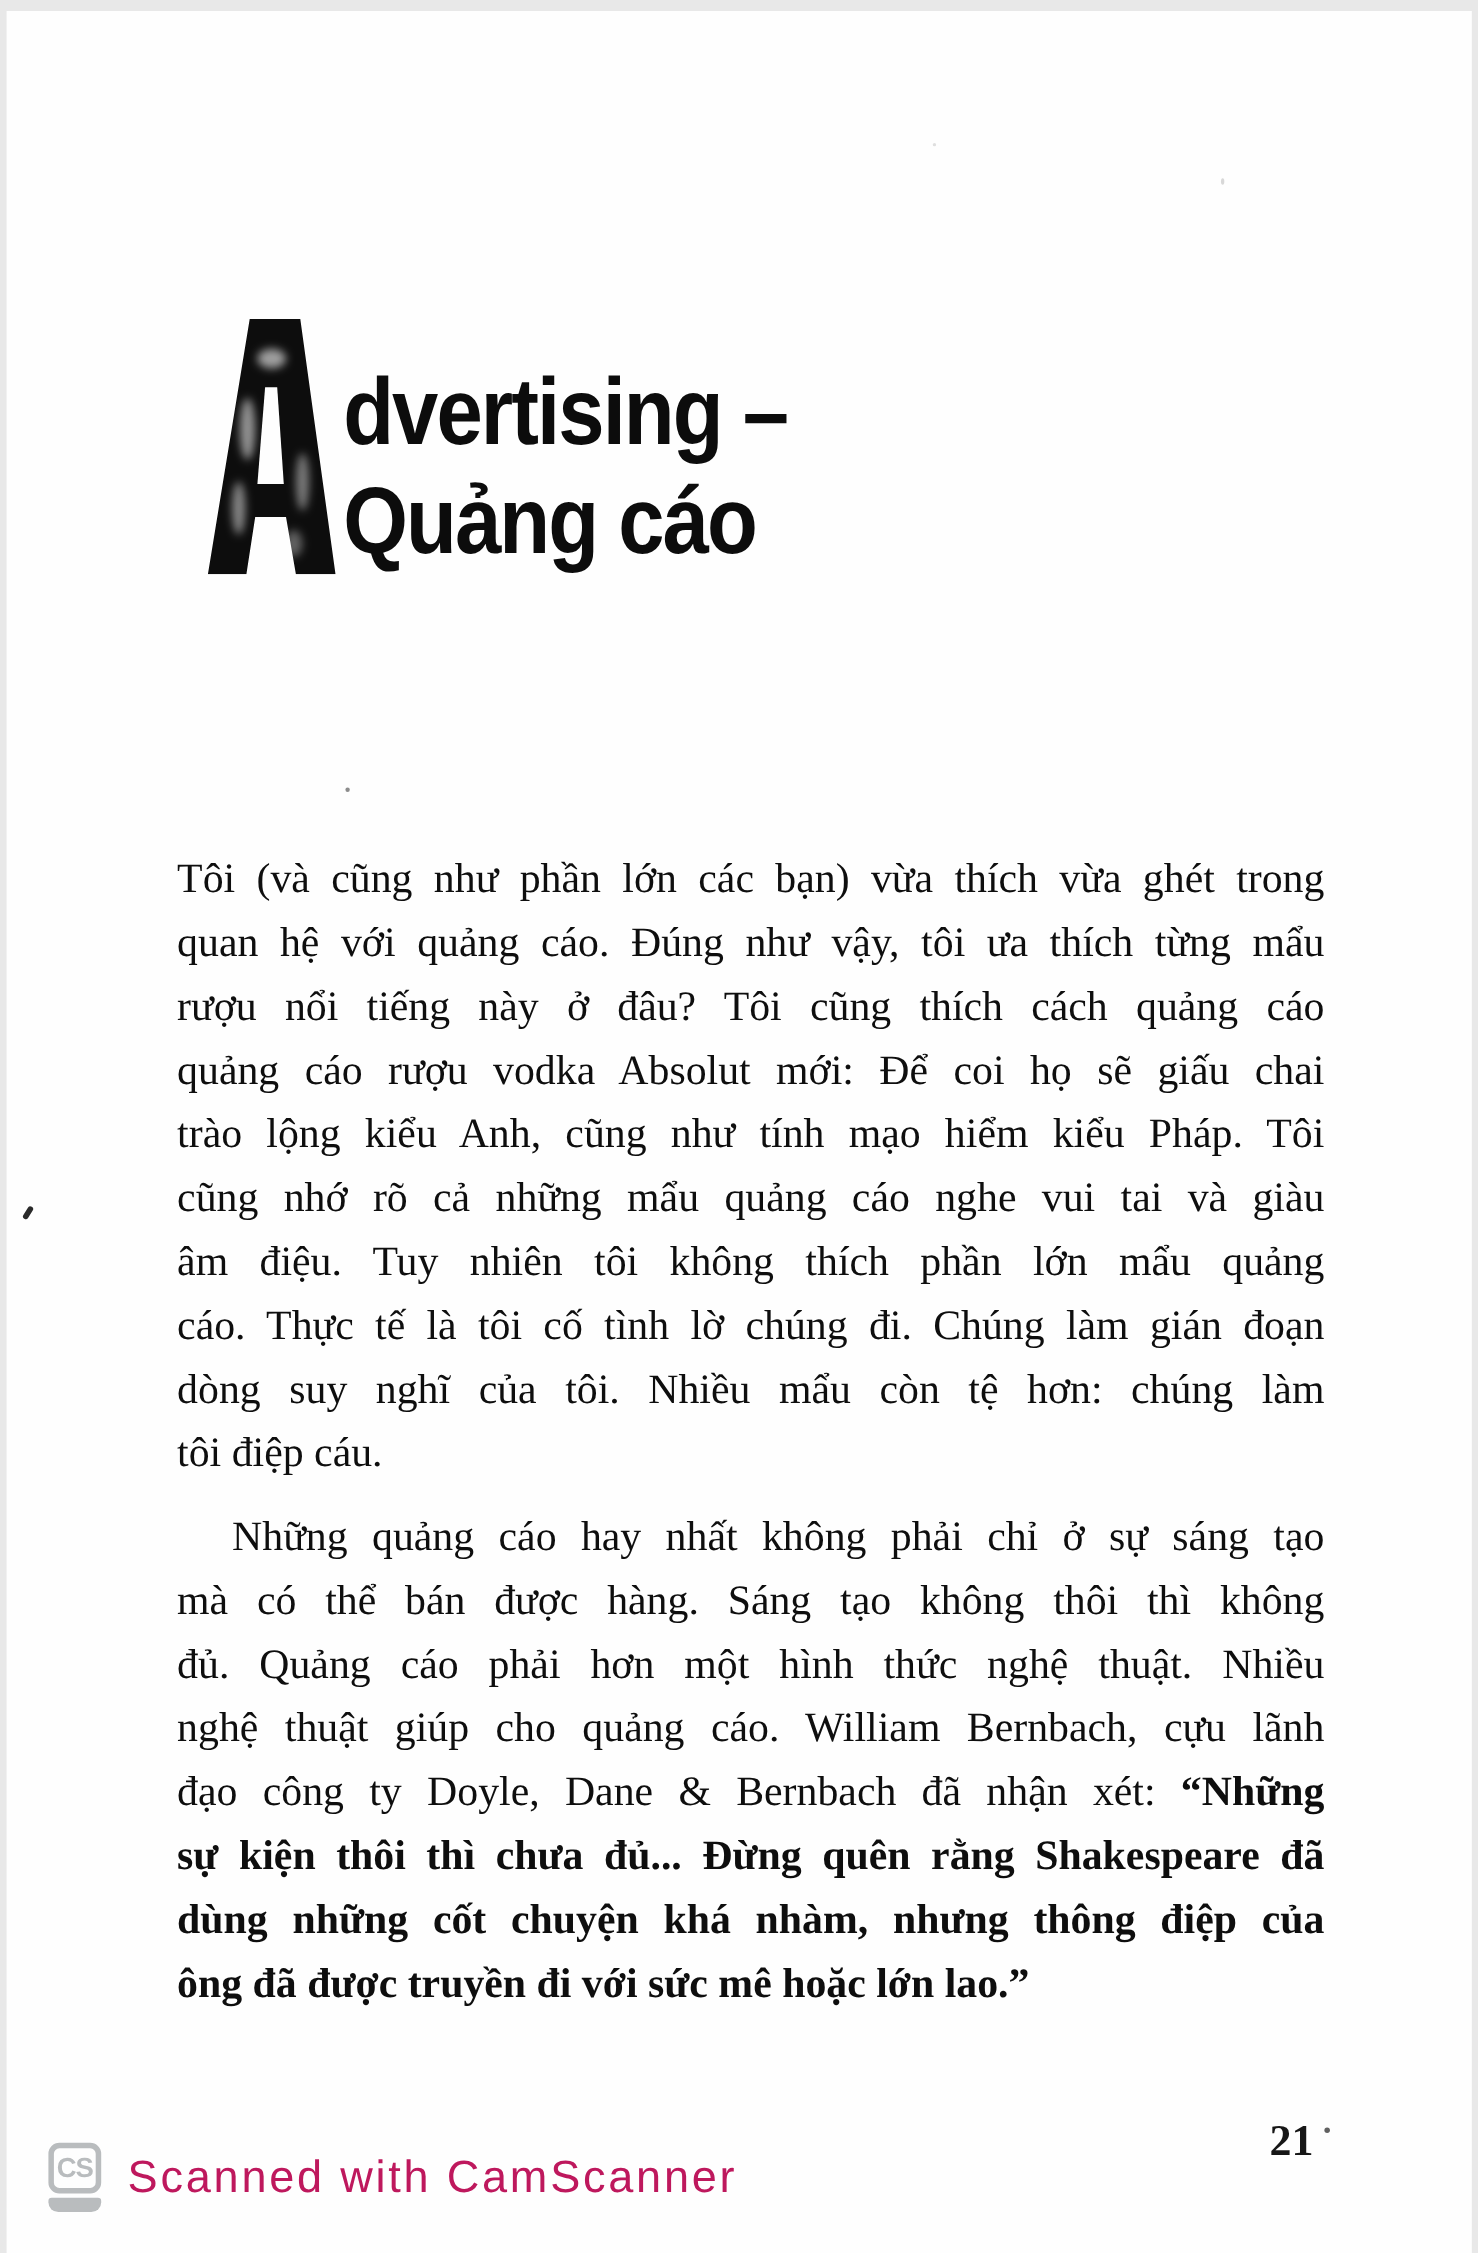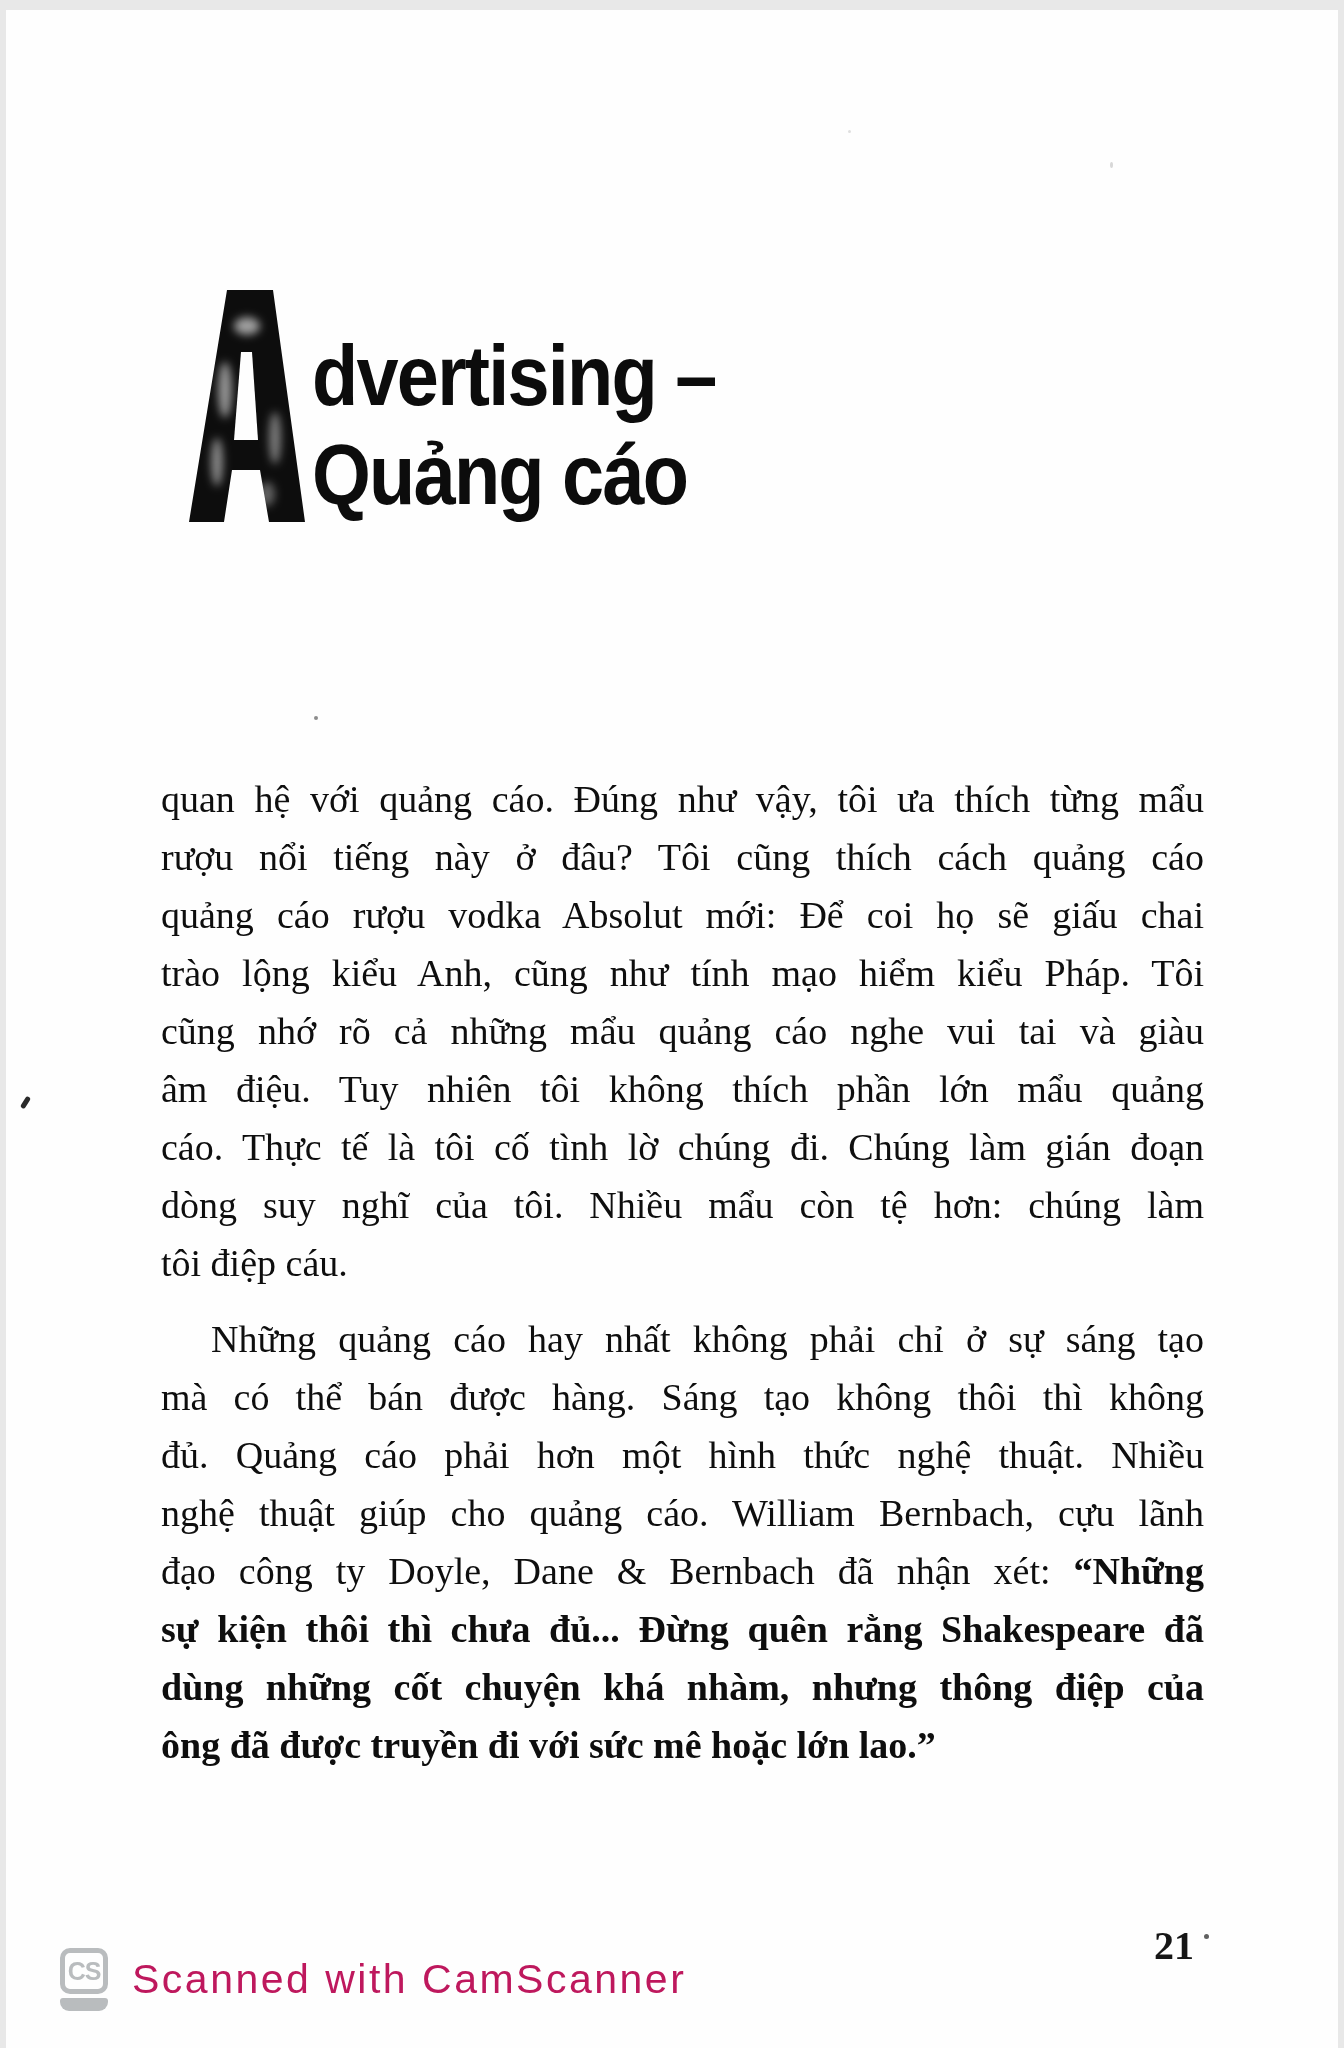--- a/index.html
+++ b/index.html
@@ -77,21 +77,21 @@
     width: 5px;
     height: 5px;
     border-radius: 50%;
     background: #3a3a3a;
     opacity: 0.8;
   }
 
   
   .watermark {
     position: absolute;
-    left: 54px;
+    left: 38px;
     top: 1938px;
     display: flex;
     align-items: flex-start;
     text-align: center;
   }
   .cs-icon { width: 48px; margin-right: 24px; }
   .cs-box {
     box-sizing: border-box;
     width: 48px;
     height: 46px;
@@ -162,20 +162,21 @@
     </svg>
   </div>
 
   <div class="title-text">
     <div>dvertising –</div>
     <div>Quảng cáo</div>
   </div>
 
   <div class="body-text">
     <div>
+      <div class="tl">Tôi (và cũng như phần lớn các bạn) vừa thích vừa ghét trong</div>
       <div class="tl">quan hệ với quảng cáo. Đúng như vậy, tôi ưa thích từng mẩu</div>
       <div class="tl">rượu nổi tiếng này ở đâu? Tôi cũng thích cách quảng cáo</div>
       <div class="tl">quảng cáo rượu vodka Absolut mới: Để coi họ sẽ giấu chai</div>
       <div class="tl">trào lộng kiểu Anh, cũng như tính mạo hiểm kiểu Pháp. Tôi</div>
       <div class="tl">cũng nhớ rõ cả những mẩu quảng cáo nghe vui tai và giàu</div>
       <div class="tl">âm điệu. Tuy nhiên tôi không thích phần lớn mẩu quảng</div>
       <div class="tl">cáo. Thực tế là tôi cố tình lờ chúng đi. Chúng làm gián đoạn</div>
       <div class="tl">dòng suy nghĩ của tôi. Nhiều mẩu còn tệ hơn: chúng làm</div>
       <div class="tl tl-last">tôi điệp cáu.</div>
     </div>

